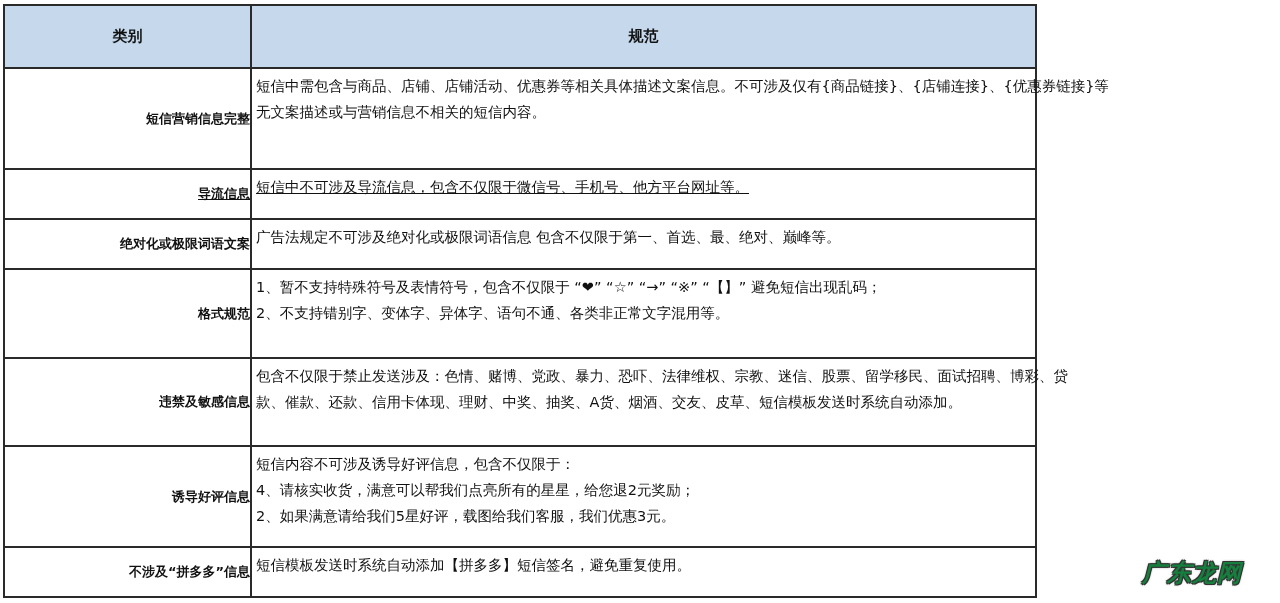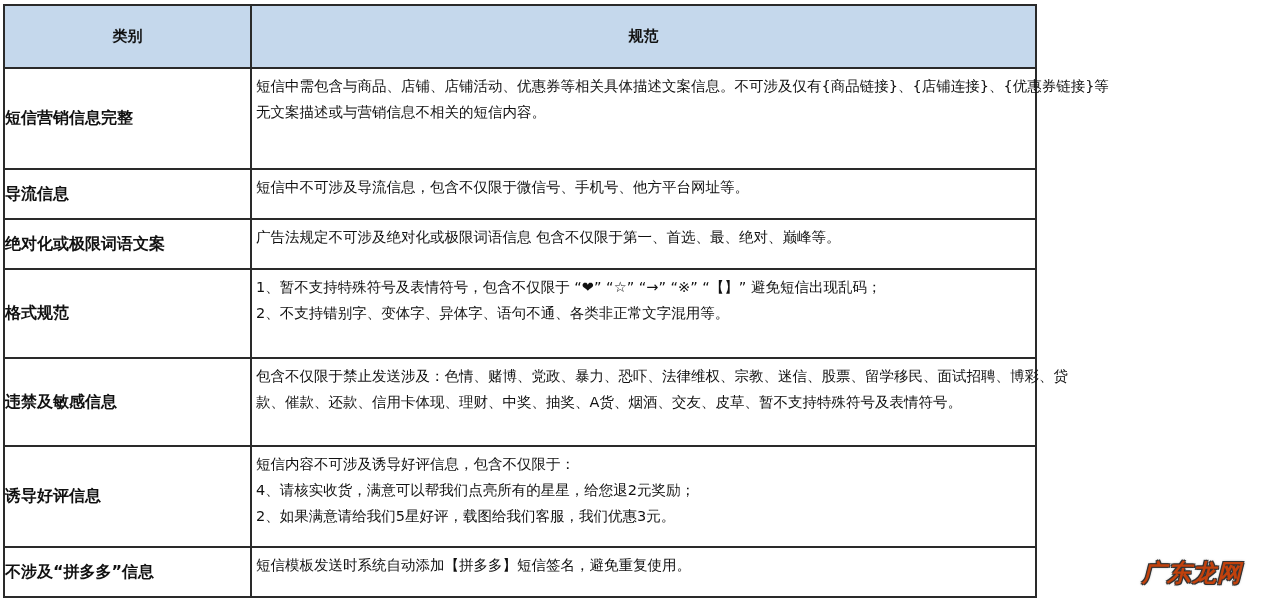--- a/index.html
+++ b/index.html
@@ -3,26 +3,26 @@
   <meta charset="utf-8">
   <style>
     html, body { margin: 0; padding: 0; background: #ffffff; }
     body { width: 1280px; height: 603px; position: relative; overflow: hidden;
            font-family: "DejaVu Sans", "Liberation Sans", sans-serif; color: #111; }
     .tbl { position: absolute; left: 3px; top: 4px; width: 1034px;
            border-collapse: collapse; table-layout: fixed; }
     .tbl td, .tbl th { border: 2px solid #2a2a2a; padding: 0; }
     .tbl th { background: #c5d8ec; font-weight: bold; font-size: 15px; height: 61px; text-align: center; }
     .col-cat { width: 247px; }
-    .cat { text-align: left; font-weight: bold; font-size: 16px; vertical-align: middle; }
+    .cat { text-align: right; font-weight: bold; font-size: 13px; vertical-align: middle; }
     .spec { text-align: left; vertical-align: top; font-size: 14.5px; line-height: 26px;
             padding: 4px 4px 0 4px !important; border-radius: 20px; }
     .spec .line { display: block; white-space: nowrap; }
     .watermark { position: absolute; right: 38px; bottom: 14px; font-size: 24px; font-weight: bold;
-                 color: #c2410c; letter-spacing: 1px;
+                 color: #15803d; letter-spacing: 1px;
                  text-shadow: -1px -1px 0 #333, 1px -1px 0 #333, -1px 1px 0 #333, 1px 1px 0 #333,
                               0 0 3px #555; font-style: italic; }
   </style>
 </head>
 <body>
 
 <table class="tbl">
   <colgroup>
       <col class="col-cat">
       <col>
@@ -34,21 +34,21 @@
     </tr>
   </thead>
   <tbody id="tbody">
       <tr style="height: 101px;">
         <td class="cat">短信营销信息完整</td>
         <td class="spec">
           <span class="line">短信中需包含与商品、店铺、店铺活动、优惠券等相关具体描述文案信息。不可涉及仅有{商品链接}、{店铺连接}、{优惠券链接}等</span>
           <span class="line">无文案描述或与营销信息不相关的短信内容。</span>
         </td>
       </tr>
-      <tr style="height: 50px;">
+      <tr style="height: 50px; text-decoration: underline;">
         <td class="cat">导流信息</td>
         <td class="spec">
           <span class="line">短信中不可涉及导流信息，包含不仅限于微信号、手机号、他方平台网址等。</span>
         </td>
       </tr>
       <tr style="height: 50px; padding-left: 39px;">
         <td class="cat">绝对化或极限词语文案</td>
         <td class="spec">
           <span class="line">广告法规定不可涉及绝对化或极限词语信息 包含不仅限于第一、首选、最、绝对、巅峰等。</span>
         </td>
@@ -57,21 +57,21 @@
         <td class="cat">格式规范</td>
         <td class="spec">
           <span class="line">1、暂不支持特殊符号及表情符号，包含不仅限于 “❤” “☆” “→” “※” “【】” 避免短信出现乱码；</span>
           <span class="line">2、不支持错别字、变体字、异体字、语句不通、各类非正常文字混用等。</span>
         </td>
       </tr>
       <tr style="height: 88px;">
         <td class="cat">违禁及敏感信息</td>
         <td class="spec">
           <span class="line">包含不仅限于禁止发送涉及：色情、赌博、党政、暴力、恐吓、法律维权、宗教、迷信、股票、留学移民、面试招聘、博彩、贷</span>
-          <span class="line">款、催款、还款、信用卡体现、理财、中奖、抽奖、A货、烟酒、交友、皮草、暂不支持特殊符号及表情符号。</span>
+          <span class="line">款、催款、还款、信用卡体现、理财、中奖、抽奖、A货、烟酒、交友、皮草、短信模板发送时系统自动添加。</span>
         </td>
       </tr>
       <tr style="height: 101px;">
         <td class="cat">诱导好评信息</td>
         <td class="spec">
           <span class="line">短信内容不可涉及诱导好评信息，包含不仅限于：</span>
           <span class="line">4、请核实收货，满意可以帮我们点亮所有的星星，给您退2元奖励；</span>
           <span class="line">2、如果满意请给我们5星好评，载图给我们客服，我们优惠3元。</span>
         </td>
       </tr>

